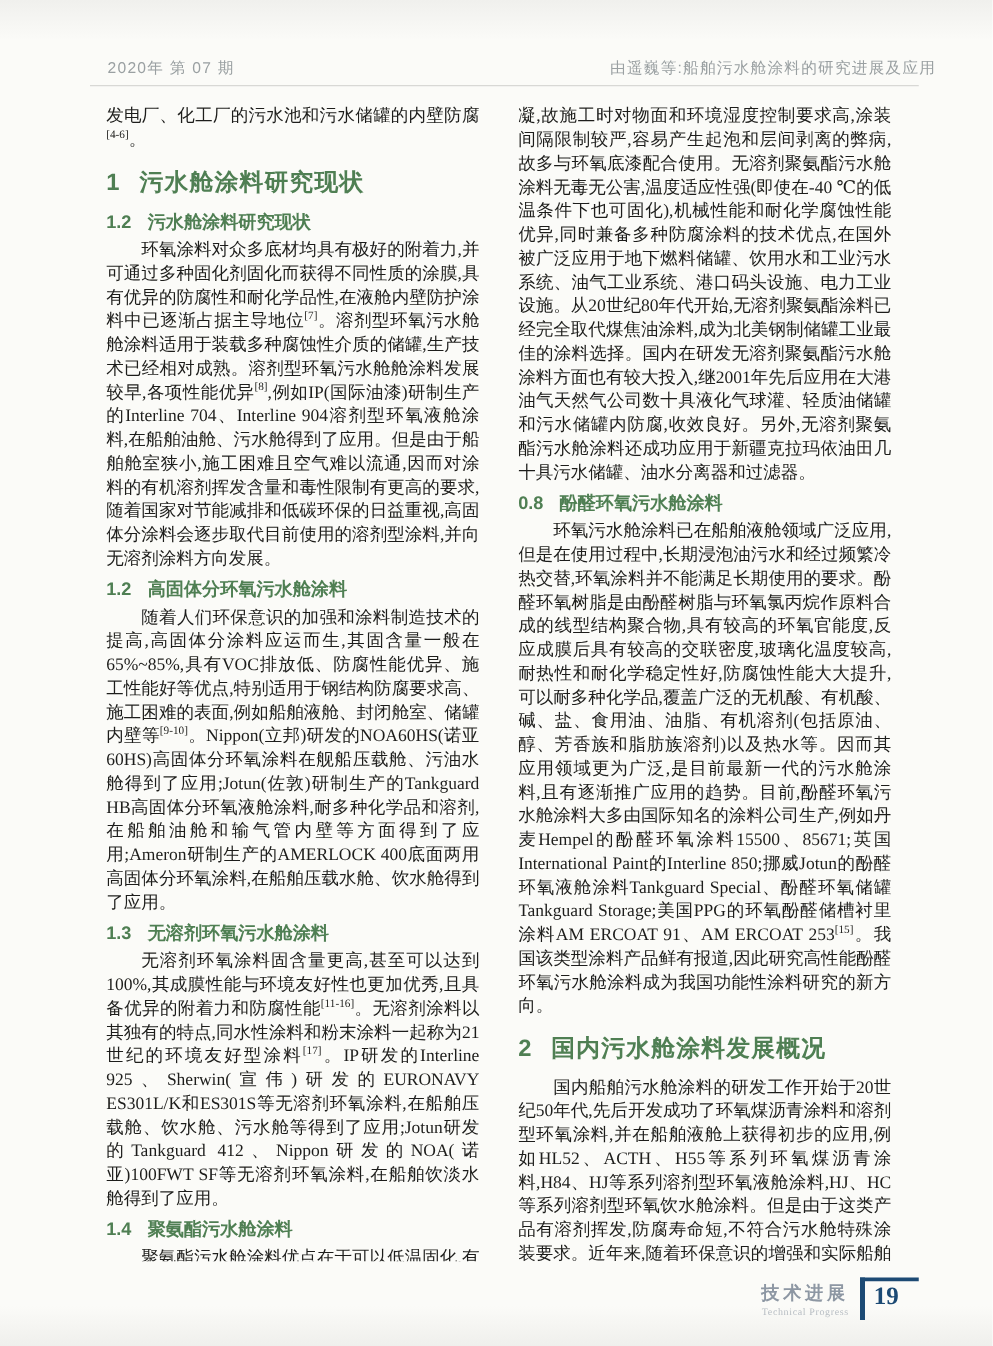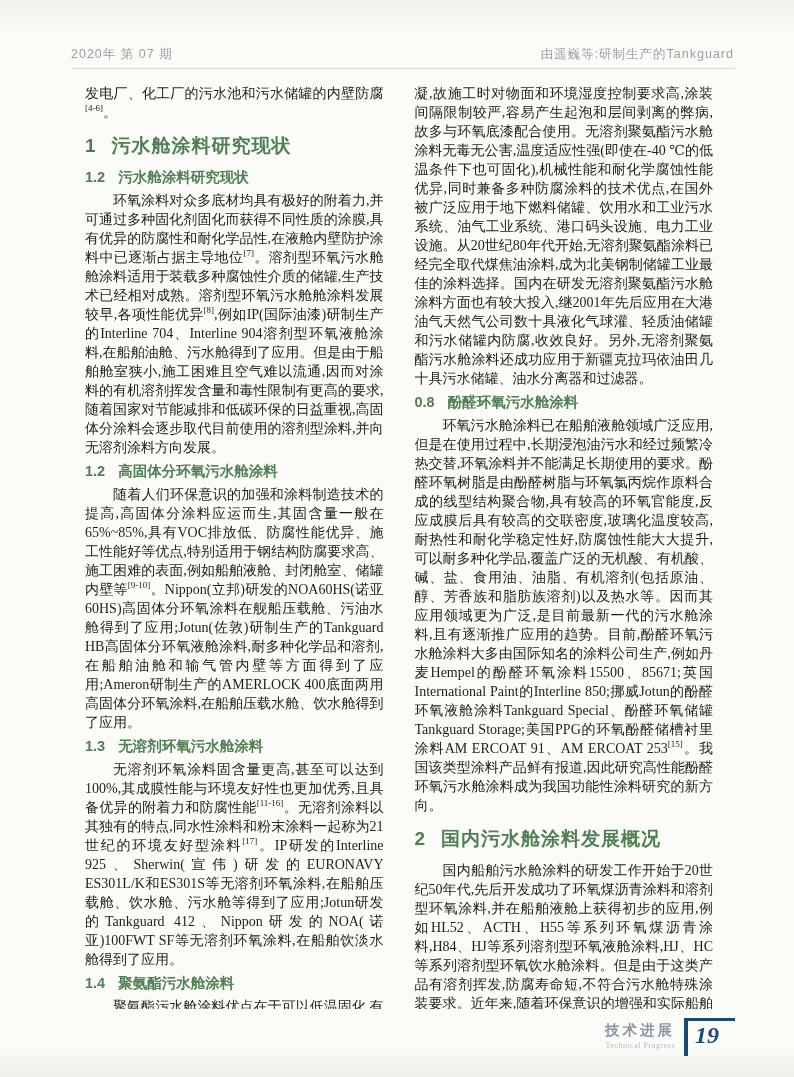--- a/index.html
+++ b/index.html
@@ -13,21 +13,21 @@
     --page-bg:#fbfbf8;
   }
   html,body{margin:0;padding:0;}
   body{
     width:794px;height:1077px;position:relative;overflow:hidden;
     background:linear-gradient(180deg,#f0f0ed 0%,var(--page-bg) 3%,var(--page-bg) 97%,#efefec 100%);
     font-family:"Liberation Serif","DejaVu Serif",serif;
     color:var(--body-ink);
   }
   .page-header{
-    position:absolute;top:46px;left:71px;width:663px;
+    position:absolute;top:46px;left:86px;width:663px;
     display:flex;justify-content:space-between;align-items:flex-start;
     font-family:"Liberation Sans","DejaVu Sans",sans-serif;
     font-size:12.5px;color:var(--header-gray);letter-spacing:1px;
   }
   .header-rule{
     position:absolute;top:68px;left:72px;width:663px;height:0;
     border:none;border-top:1px solid var(--rule-gray);margin:0;
   }
   .columns{
     position:absolute;top:84px;left:85px;width:628px;height:925px;
@@ -65,29 +65,29 @@
     font-family:Liberation Serif, serif;
     font-size:8px;color:var(--footer-gray-light);letter-spacing:0.5px;margin-top:1px;
   }
   .pagenum-box{
     border-left:4px solid var(--footer-navy);
     border-top:3px solid var(--footer-navy);
     padding:1px 16px 7px 7px;
   }
   .pagenum{
     font-family:"Liberation Serif","DejaVu Serif",serif;
-    font-style:italic;font-weight:700;font-size:24px;color:var(--footer-navy);
+    font-weight:700;font-size:20px;color:var(--footer-navy);
   }
 </style>
 </head>
 <body>
 
 <div class="page-header">
   <span>2020年  第 07 期</span>
-  <span>由遥巍等:研制生产的Tankguard</span>
+  <span>由遥巍等:船舶污水舱涂料的研究进展及应用</span>
 </div>
 <hr class="header-rule">
 
 <div class="columns">
   <div class="col" id="col-left">
       <p class="para">发电厂、化工厂的污水池和污水储罐的内壁防腐<sup>[4-6]</sup>。</p>
       <div class="h1"><span class="hnum">1</span><span>污水舱涂料研究现状</span></div>
       <div class="h2"><span class="hnum">1.2</span><span>污水舱涂料研究现状</span></div>
       <p class="para indent">环氧涂料对众多底材均具有极好的附着力,并可通过多种固化剂固化而获得不同性质的涂膜,具有优异的防腐性和耐化学品性,在液舱内壁防护涂料中已逐渐占据主导地位<sup>[7]</sup>。溶剂型环氧污水舱舱涂料适用于装载多种腐蚀性介质的储罐,生产技术已经相对成熟。溶剂型环氧污水舱舱涂料发展较早,各项性能优异<sup>[8]</sup>,例如IP(国际油漆)研制生产的Interline 704、Interline 904溶剂型环氧液舱涂料,在船舶油舱、污水舱得到了应用。但是由于船舶舱室狭小,施工困难且空气难以流通,因而对涂料的有机溶剂挥发含量和毒性限制有更高的要求,随着国家对节能减排和低碳环保的日益重视,高固体分涂料会逐步取代目前使用的溶剂型涂料,并向无溶剂涂料方向发展。</p>
       <div class="h2"><span class="hnum">1.2</span><span>高固体分环氧污水舱涂料</span></div>

